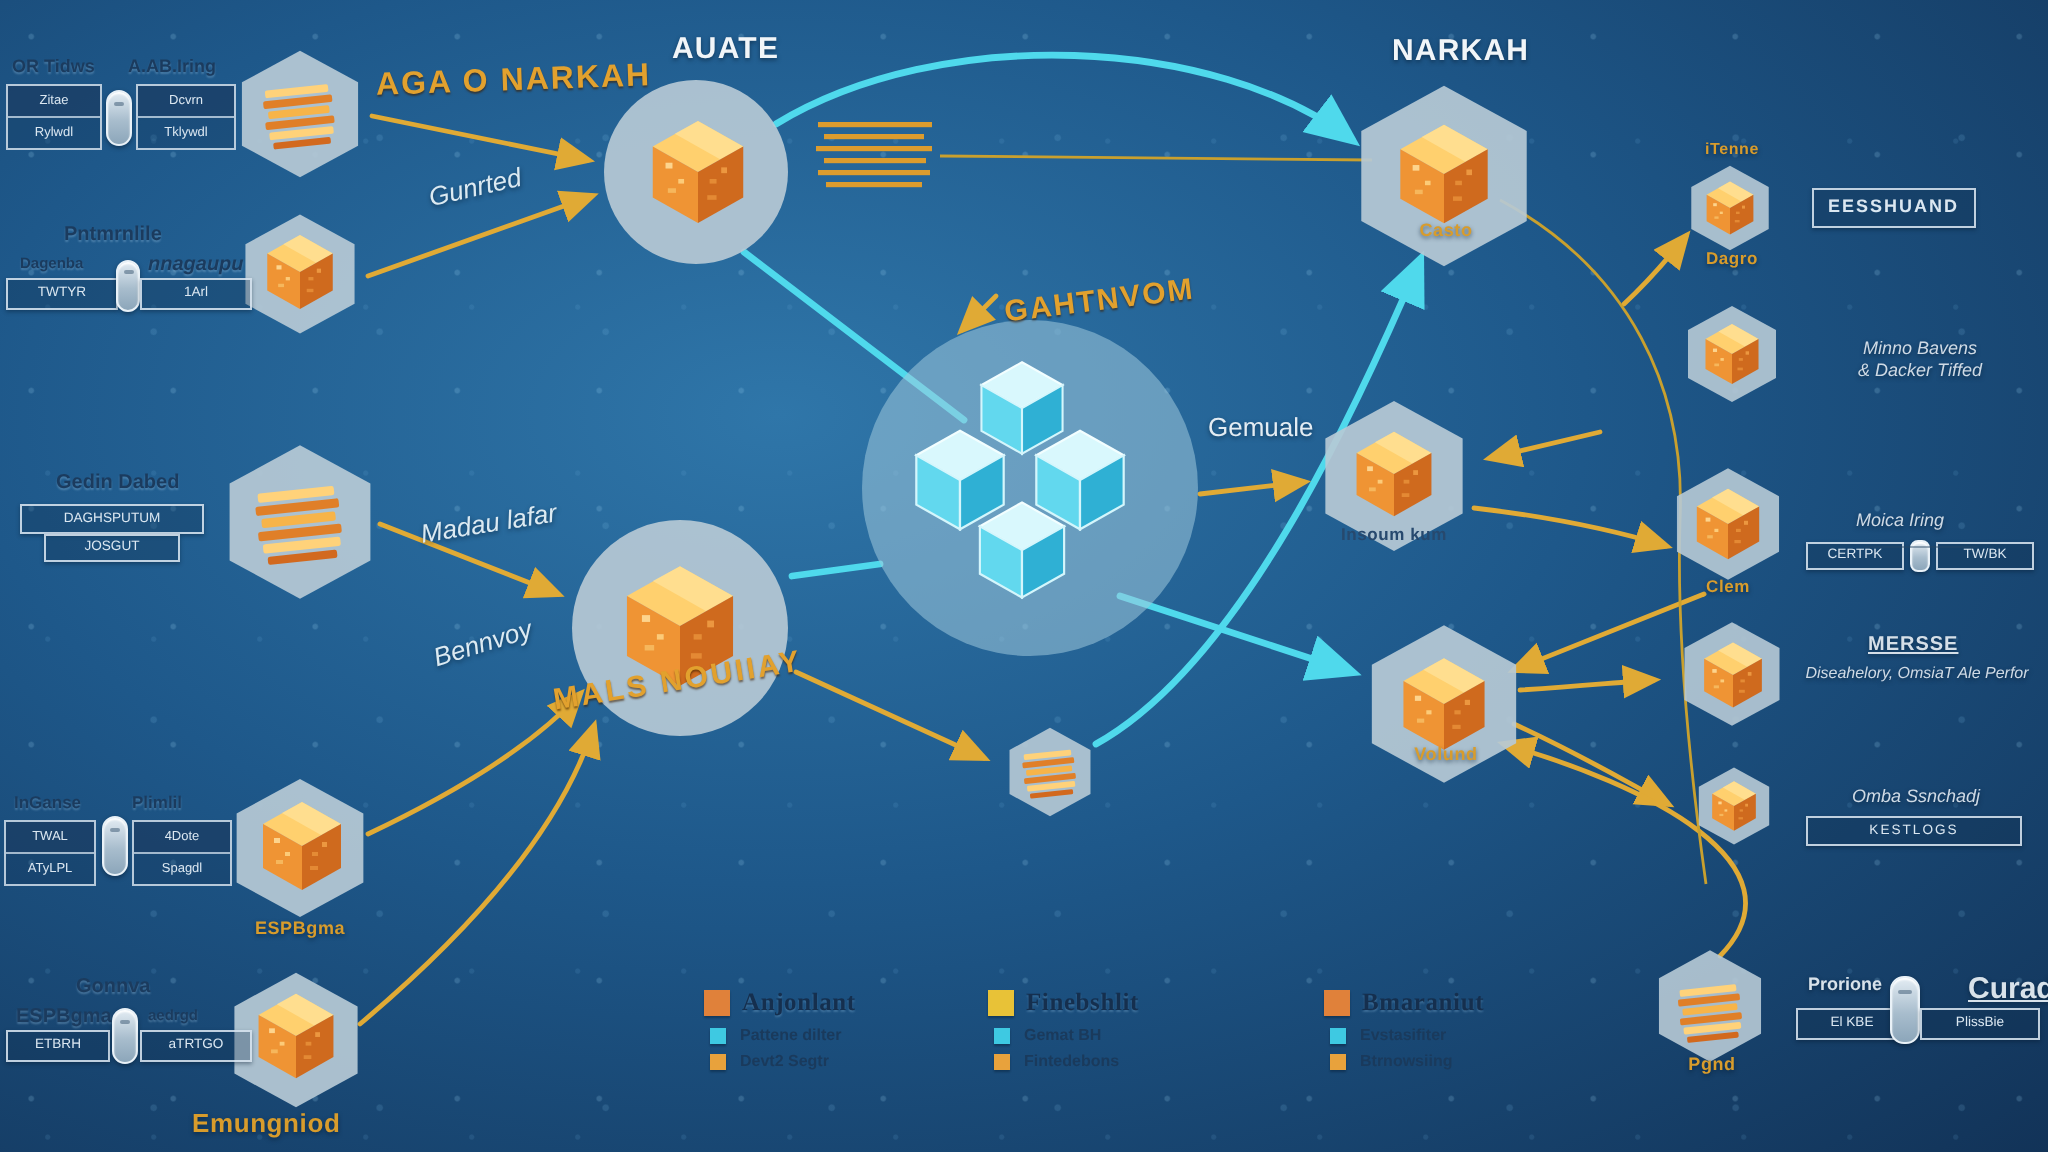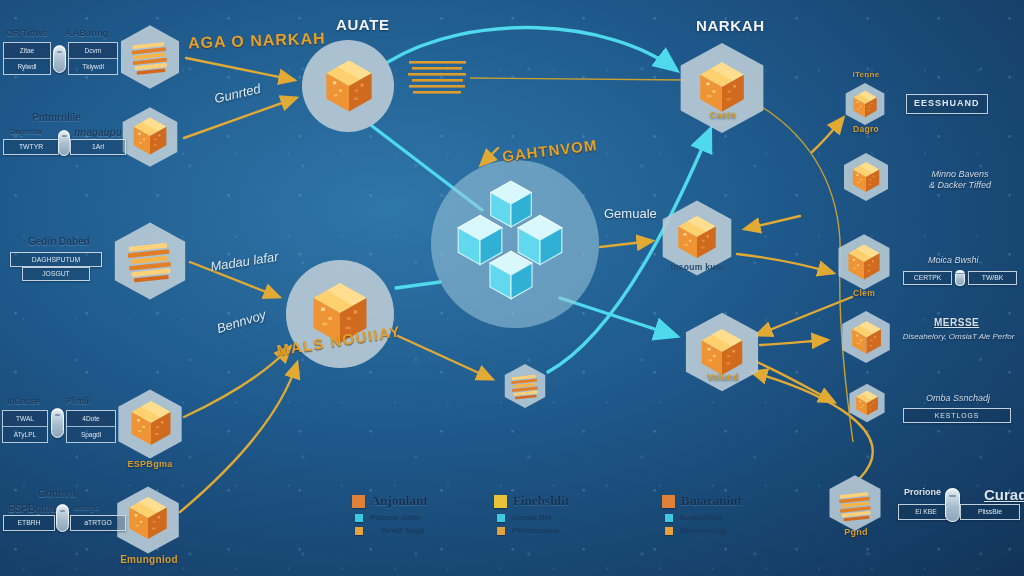--- a/index.html
+++ b/index.html
@@ -208,21 +208,21 @@
   <div class="txt orange-hand" style="left:502px;top:142px;font-size:15px;transform:rotate(-7deg);letter-spacing:1px;">GAHTNVOM</div>
   <div class="txt" style="left:604px;top:206px;font-size:13px;color:#e3ecf3;">Gemuale</div>
   <div class="txt script" style="left:210px;top:254px;transform:rotate(-9deg);">Madau lafar</div>
   <div class="txt script" style="left:216px;top:314px;transform:rotate(-17deg);">Bennvoy</div>
   <div class="txt orange-hand" style="left:276px;top:332px;font-size:15px;transform:rotate(-9deg);letter-spacing:1.5px;">MALS NOUIIAY</div>
 
   <div class="txt nodelabel" style="left:692px;top:110px;width:62px;">Casto</div>
   <div class="txt nodelabel" style="left:660px;top:262px;width:74px;color:#27496e;text-shadow:none;font-size:8.5px;">Insoum kum</div>
   <div class="txt nodelabel" style="left:692px;top:372px;width:62px;">Volund</div>
   <div class="txt nodelabel" style="left:116px;top:459px;width:68px;">ESPBgma</div>
-  <div class="txt nodelabel" style="left:112px;top:554px;width:74px;font-size:10px;">Emungniod</div>
+  <div class="txt nodelabel" style="left:96px;top:554px;width:74px;font-size:13px;">Emungniod</div>
   <div class="txt nodelabel" style="left:842px;top:70px;width:48px;font-size:8px;">iTenne</div>
   <div class="txt nodelabel" style="left:841px;top:124px;width:50px;font-size:8.5px;">Dagro</div>
   <div class="txt nodelabel" style="left:844px;top:288px;width:40px;font-size:8.5px;">Clem</div>
   <div class="txt nodelabel" style="left:834px;top:527px;width:44px;">Pgnd</div>
 
   <div class="txt darklabel" style="left:6px;top:28px;font-size:9px;">OR Tidws</div>
   <div class="txt darklabel" style="left:64px;top:28px;font-size:9px;">A.AB.Iring</div>
   <div class="mini" style="left:3px;top:42px;width:46px;">
     <div class="r hd">Zitae</div>
     <div class="r">Rylwdl</div>
@@ -261,21 +261,21 @@
   <div class="txt darklabel" style="left:74px;top:503px;font-size:7.5px;">aedrgd</div>
   <div class="obox" style="position:absolute;left:3px;top:515px;width:50px;height:14px;line-height:14px;">ETBRH</div>
   <div class="pill" style="left:56px;top:504px;width:11px;height:26px;"></div>
   <div class="obox" style="position:absolute;left:70px;top:515px;width:54px;height:14px;line-height:14px;">aTRTGO</div>
 
   <div class="obox" style="position:absolute;left:906px;top:94px;padding:2px 7px;font-size:9px;font-weight:bold;letter-spacing:1px;border-width:1.5px;">EESSHUAND</div>
   <div class="txt lighttxt" style="left:916px;top:169px;width:88px;text-align:center;white-space:normal;line-height:11px;">
     <span>Minno Bavens</span><br>
     <span>&amp; Dacker Tiffed</span>
   </div>
-  <div class="txt lighttxt" style="left:928px;top:255px;">Moica Bwshi</div>
+  <div class="txt lighttxt" style="left:928px;top:255px;">Moica Iring</div>
   <div style="position:absolute;left:903px;top:270px;width:114px;display:flex;align-items:center;gap:3px;">
     <div class="obox" style="flex:1;height:12px;line-height:12px;">CERTPK</div>
     <div class="pill" style="position:static;width:8px;height:14px;border-radius:4px;flex:none;"></div>
     <div class="obox" style="flex:1;height:12px;line-height:12px;">TW/BK</div>
   </div>
   <div class="txt" style="left:934px;top:317px;font-size:10px;font-weight:bold;color:#d5dfe8;text-decoration:underline;letter-spacing:.5px;">MERSSE</div>
   <div class="txt lighttxt" style="left:893px;top:332px;width:131px;white-space:normal;text-align:center;font-size:8px;line-height:10px;">Diseahelory, OmsiaT Ale Perfor</div>
   <div class="txt lighttxt" style="left:926px;top:393px;">Omba Ssnchadj</div>
   <div class="obox" style="position:absolute;left:903px;top:408px;width:106px;height:13px;line-height:13px;letter-spacing:1px;">KESTLOGS</div>
   <div class="txt" style="left:904px;top:487px;font-size:9px;font-weight:bold;color:#d8e2ea;">Prorione</div>
@@ -284,21 +284,21 @@
   <div class="pill" style="left:945px;top:488px;width:13px;height:32px;"></div>
   <div class="obox" style="position:absolute;left:960px;top:504px;width:58px;height:14px;line-height:14px;">PlissBie</div>
 
   <div>
 
     <div class="sw" style="left:352px;top:495px;width:13px;height:13px;background:#e0813a;"></div>
     <div class="txt legend-title" style="left:371px;top:494px;">Anjonlant</div>
     <div class="sw" style="left:355px;top:514px;width:8px;height:8px;background:#3ec9e2;"></div>
     <div class="txt legend-item" style="left:370px;top:513px;">Pattene dilter</div>
     <div class="sw" style="left:355px;top:527px;width:8px;height:8px;background:#e8a23c;"></div>
-    <div class="txt legend-item" style="left:370px;top:526px;margin-left:11px;">Devt2 Segtr</div>
+    <div class="txt legend-item" style="left:370px;top:526px;">Devt2 Segtr</div>
 
     <div class="sw" style="left:494px;top:495px;width:13px;height:13px;background:#e8c237;"></div>
     <div class="txt legend-title" style="left:513px;top:494px;">Finebshlit</div>
     <div class="sw" style="left:497px;top:514px;width:8px;height:8px;background:#3ec9e2;"></div>
     <div class="txt legend-item" style="left:512px;top:513px;">Gemat BH</div>
     <div class="sw" style="left:497px;top:527px;width:8px;height:8px;background:#e8a23c;"></div>
     <div class="txt legend-item" style="left:512px;top:526px;">Fintedebons</div>
 
     <div class="sw" style="left:662px;top:495px;width:13px;height:13px;background:#e0813a;"></div>
     <div class="txt legend-title" style="left:681px;top:494px;">Bmaraniut</div>

